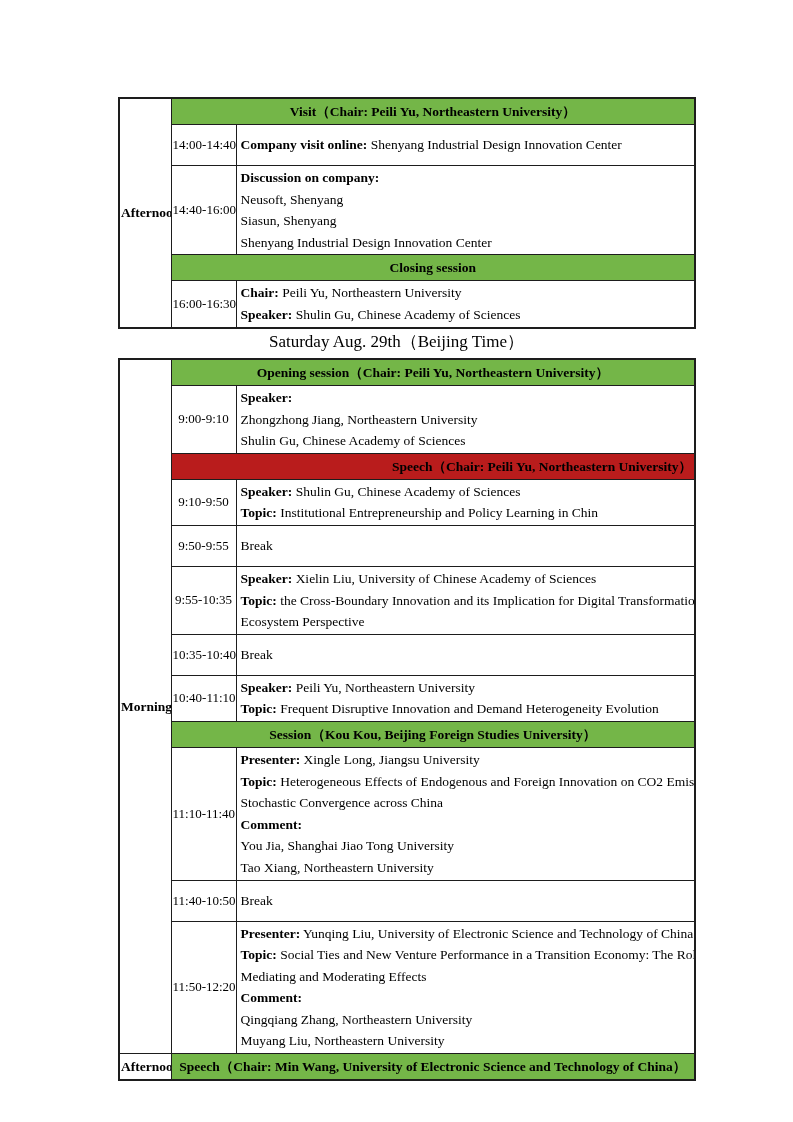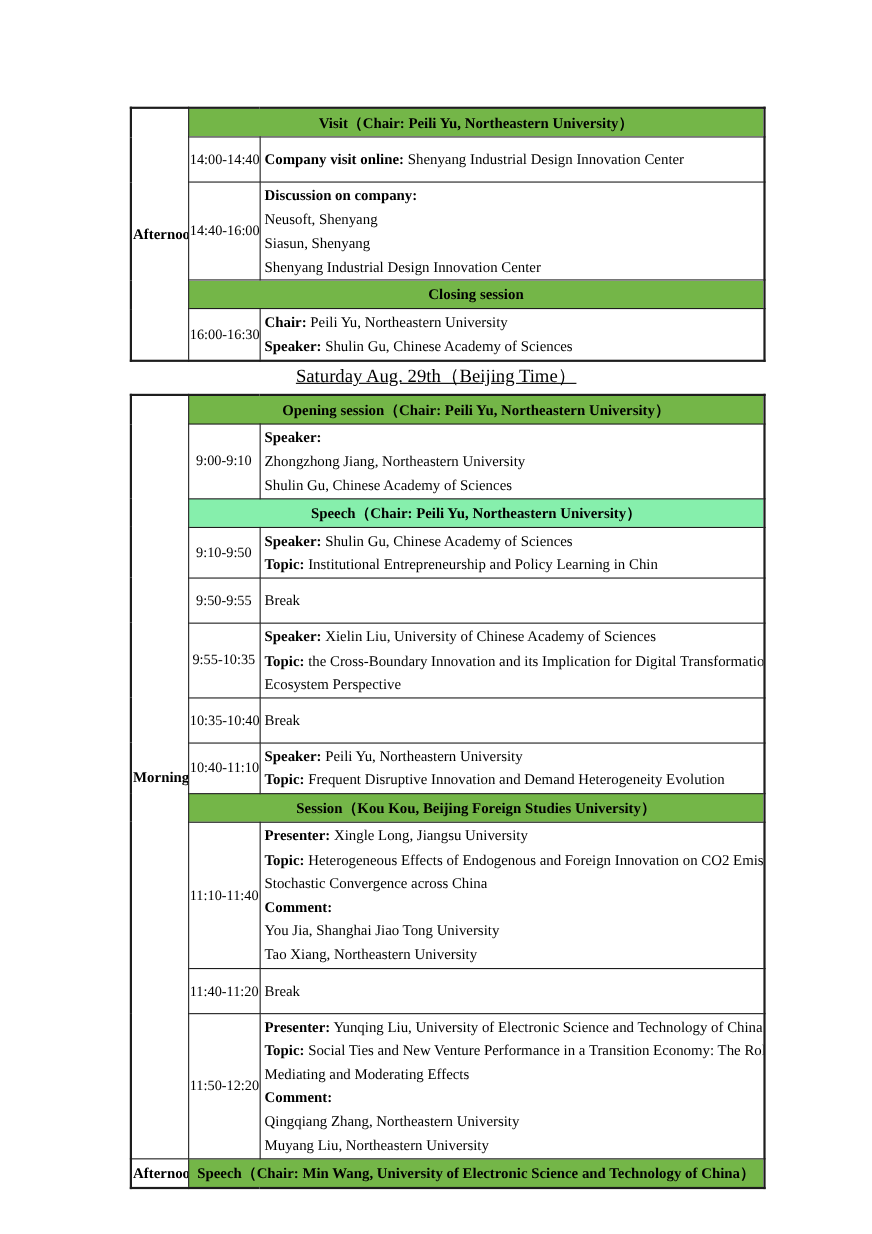--- a/index.html
+++ b/index.html
@@ -14,21 +14,20 @@
   }
   .doc-title {
     position: absolute;
     top: 330px;
     left: 0;
     width: 100%;
     text-align: center;
     font-size: 17px;
     font-weight: normal;
     margin: 0;
-    text-decoration: underline;
   }
   table.schedule-table {
     position: absolute;
     left: 118px;
     width: 576px;
     border-collapse: collapse;
     table-layout: fixed;
     border: 2px solid #1d1d1d;
   }
   #table-0 { top: 97px; }
@@ -124,21 +123,21 @@
         </tr>
         <tr>
           <td class="time-cell">9:00-9:10</td>
           <td class="content-cell">
             <div class="line"><b>Speaker:</b></div>
             <div class="line"><span>Zhongzhong Jiang, Northeastern University</span></div>
             <div class="line"><span>Shulin Gu, Chinese Academy of Sciences</span></div>
           </td>
         </tr>
         <tr>
-          <td colspan="2" class="session-header" style="background: #86efac;">Speech（Chair: Peili Yu, Northeastern University）</td>
+          <td colspan="2" class="session-header" style="background: #b91c1c; text-align: right;">Speech（Chair: Peili Yu, Northeastern University）</td>
         </tr>
         <tr>
           <td class="time-cell">9:10-9:50</td>
           <td class="content-cell">
             <div class="line"><b>Speaker:</b><span> Shulin Gu, Chinese Academy of Sciences</span></div>
             <div class="line"><b>Topic:</b><span> Institutional Entrepreneurship and Policy Learning in Chin</span></div>
           </td>
         </tr>
         <tr>
           <td class="time-cell">9:50-9:55</td>
@@ -175,21 +174,21 @@
           <td class="content-cell">
             <div class="line"><b>Presenter:</b><span> Xingle Long, Jiangsu University</span></div>
             <div class="line"><b>Topic:</b><span> Heterogeneous Effects of Endogenous and Foreign Innovation on CO2 Emissions</span></div>
             <div class="line"><span>Stochastic Convergence across China</span></div>
             <div class="line"><b>Comment:</b></div>
             <div class="line"><span>You Jia, Shanghai Jiao Tong University</span></div>
             <div class="line"><span>Tao Xiang, Northeastern University</span></div>
           </td>
         </tr>
         <tr>
-          <td class="time-cell">11:40-11:20</td>
+          <td class="time-cell">11:40-10:50</td>
           <td class="content-cell">
             <div class="line"><span>Break</span></div>
           </td>
         </tr>
         <tr>
           <td class="time-cell">11:50-12:20</td>
           <td class="content-cell">
             <div class="line"><b>Presenter:</b><span> Yunqing Liu, University of Electronic Science and Technology of China</span></div>
             <div class="line"><b>Topic:</b><span> Social Ties and New Venture Performance in a Transition Economy: The Role of</span></div>
             <div class="line"><span>Mediating and Moderating Effects</span></div>

